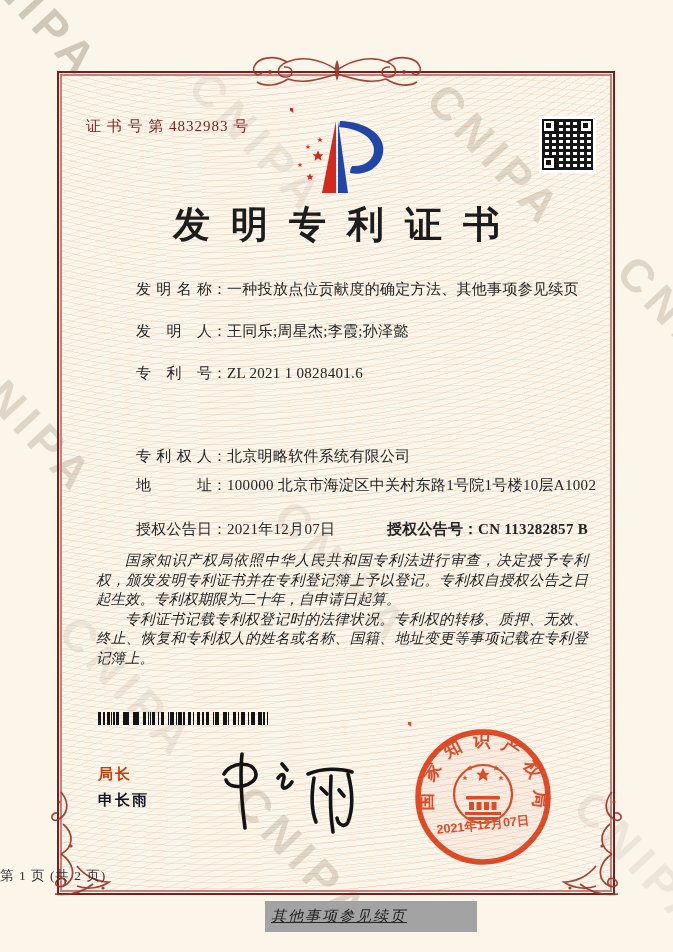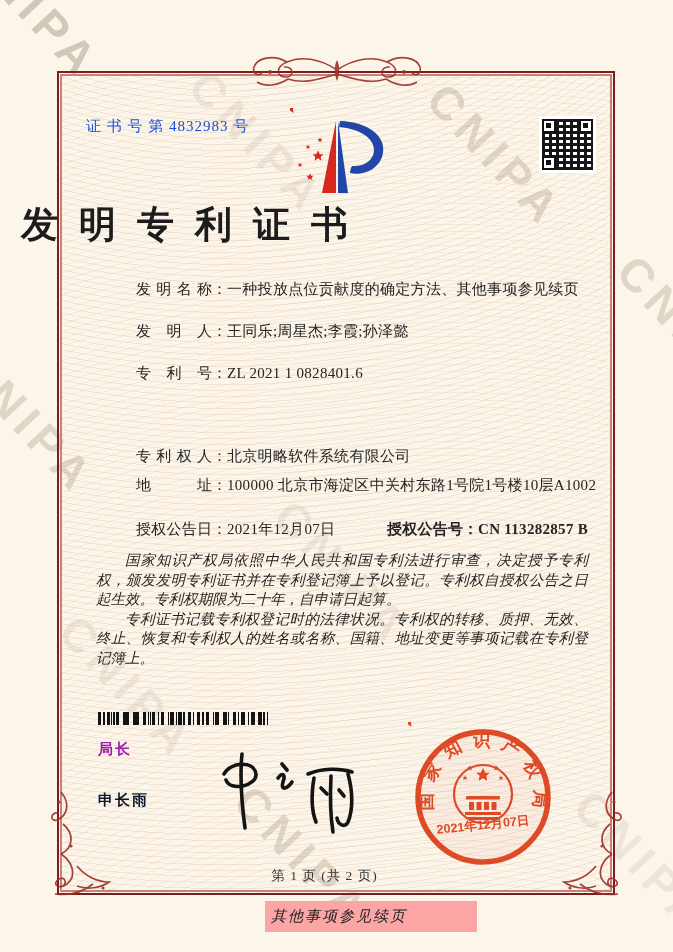--- a/index.html
+++ b/index.html
@@ -14,61 +14,61 @@
   .wm.soft{color:rgba(170,150,128,0.16);}
   
   .frame{position:absolute;left:57px;top:71px;width:558px;height:824px;z-index:2;
          border:2.5px solid #7b1d1d;box-sizing:border-box;}
   .frame .inner{position:absolute;inset:1px;border:2px solid #c4827a;}
   .frame .tex{position:absolute;inset:3px;pointer-events:none;
       background-image:
         repeating-radial-gradient(circle at 30% -520px, rgba(196,132,92,0.15) 0 1px, rgba(0,0,0,0) 1px 6px),
         repeating-radial-gradient(circle at 70% 1500px, rgba(196,132,92,0.10) 0 1px, rgba(0,0,0,0) 1px 7px);}
   
-  .cert-no{position:absolute;z-index:3;left:86px;top:117px;font-size:15px;color:#1d4ed8;letter-spacing:1px;}
+  .cert-no{position:absolute;z-index:3;left:86px;top:117px;font-size:15px;color:#7f1d1d;letter-spacing:1px;}
   .logo{position:absolute;z-index:3;left:290px;top:108px;}
   .qr{position:absolute;z-index:3;left:539px;top:116px;width:57px;height:57px;background:#fff;
       box-sizing:border-box;padding:3px;}
   .qr-in{position:relative;width:51px;height:51px;
       background-image:
         repeating-linear-gradient(0deg,#161616 0 3px,rgba(0,0,0,0) 3px 6px),
         repeating-linear-gradient(90deg,#161616 0 3px,rgba(0,0,0,0) 3px 7px);}
   .qr .f{position:absolute;width:14px;height:14px;border:2.5px solid #111;background:#fff;box-sizing:border-box;}
   .qr .f::after{content:"";position:absolute;left:2px;top:2px;width:5px;height:5px;background:#111;}
   .qr .f.tl{left:3px;top:3px}.qr .f.tr{right:3px;top:3px}.qr .f.bl{left:3px;bottom:3px}
-  .title{position:absolute;z-index:3;left:0;right:0;top:200px;
+  .title{position:absolute;z-index:3;left:0;right:0;top:200px;text-align:center;
          font-size:37px;font-weight:700;letter-spacing:21px;text-indent:21px;color:#1c1c1c;}
   
   .row{position:absolute;z-index:3;left:96px;font-size:15px;color:#252525;white-space:nowrap;}
   .flabel{display:inline-block;width:76px;text-align:justify;text-align-last:justify;margin-left:40px;}
   .fvalue{letter-spacing:0.3px;}
   .g2{position:absolute;left:251px;top:0;white-space:nowrap;font-weight:bold;}
   
   .paras{position:absolute;z-index:3;left:96px;top:551px;width:492px;font-size:14.5px;
          line-height:19.6px;font-style:italic;text-align:justify;color:#1f1f1f;}
   .paras p{margin:0;text-indent:2em;}
   
   .barcode{position:absolute;z-index:3;left:98px;top:712px;width:170px;height:13px;
       background-image:
         repeating-linear-gradient(90deg,#141414 0 1.5px,rgba(0,0,0,0) 1.5px 5px),
         repeating-linear-gradient(90deg,#141414 0 2.5px,rgba(0,0,0,0) 2.5px 9px),
         repeating-linear-gradient(90deg,#141414 0 1px,rgba(0,0,0,0) 1px 13px);}
   
-  .officer-title{position:absolute;z-index:3;left:98px;top:740px;font-family:Liberation Mono, monospace;
-      font-weight:bold;font-size:15px;letter-spacing:2px;color:#a21caf;}
+  .officer-title{position:absolute;z-index:3;left:98px;top:765px;font-family:Liberation Mono, monospace;
+      font-weight:bold;font-size:15px;letter-spacing:2px;color:#c2410c;}
   .officer-name{position:absolute;z-index:3;left:98px;top:791px;font-family:"Liberation Sans","DejaVu Sans",sans-serif;
       font-weight:bold;font-size:15px;letter-spacing:2px;color:#0f172a;}
   .signature{position:absolute;z-index:4;left:190px;top:748px;}
   
   .seal{position:absolute;z-index:5;left:408px;top:722px;mix-blend-mode:multiply;opacity:0.95;}
   
-  .pagenum{position:absolute;z-index:3;left:0;right:24px;top:867px;text-align:center;
+  .pagenum{position:absolute;z-index:3;left:0;right:24px;top:867px;text-align:left;
       font-size:13.5px;letter-spacing:1px;color:#333;}
-  .note-band{position:absolute;z-index:6;left:265px;top:901px;width:212px;height:31px;background:#fca5a5;
-      line-height:31px;font-size:15px;font-style:italic;letter-spacing:2px;color:#222;padding-left:6px;box-sizing:border-box;}
+  .note-band{position:absolute;z-index:6;left:265px;top:901px;width:212px;height:31px;background:#a3a3a3;
+      line-height:31px;font-size:15px;font-style:italic;letter-spacing:2px;color:#222;padding-left:6px;box-sizing:border-box;text-decoration:underline;}
   .orn{position:absolute;z-index:3;pointer-events:none;}
 </style>
 </head>
 <body>
 
 <div class="page">
 
   <span class="wm strong" style="left:-55px;top:-20px">CNIPA</span>
   <span class="wm soft" style="left:170px;top:115px">CNIPA</span>
   <span class="wm" style="left:408px;top:128px">CNIPA</span>

